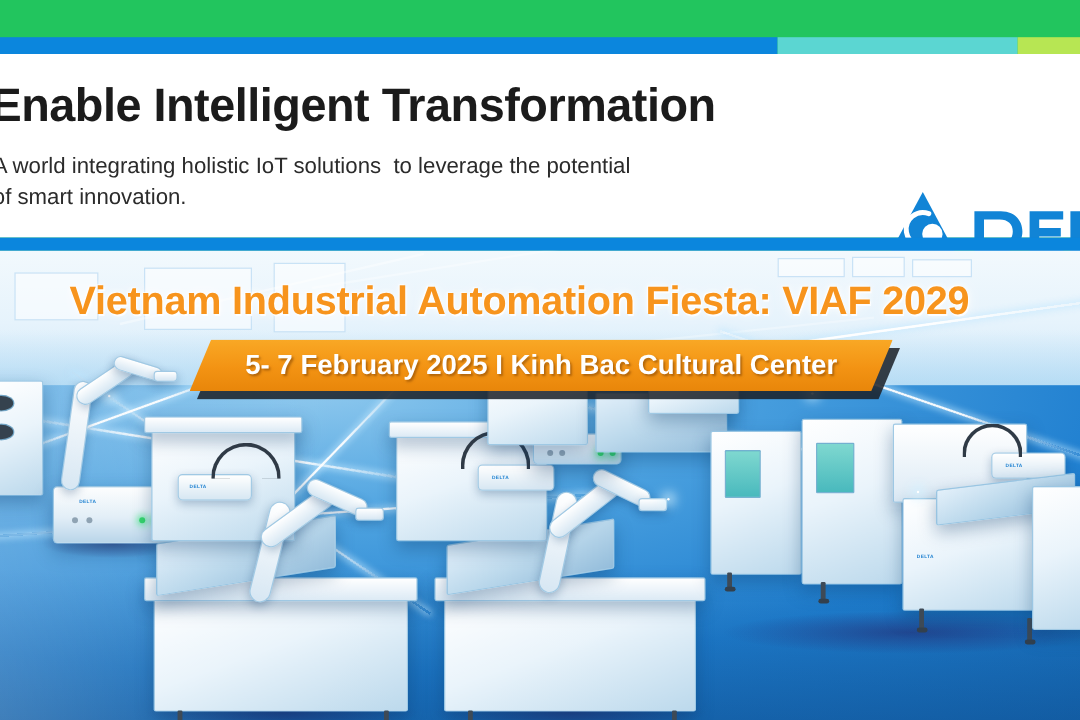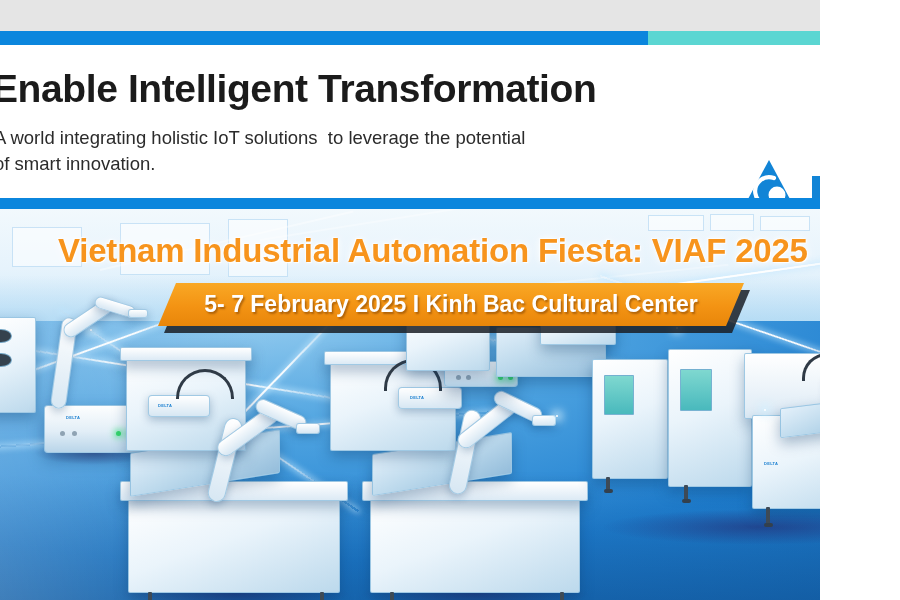--- a/index.html
+++ b/index.html
@@ -1,19 +1,19 @@
 <!DOCTYPE html>
 <html><head>
 <meta charset="utf-8">
 <style>
   * { margin:0; padding:0; box-sizing:border-box; }
   html,body { width:900px; height:600px; overflow:hidden; background:#fff;
               font-family:"Liberation Sans", sans-serif; }
 
-  #page { position:relative; width:820px; height:600px; overflow:hidden; background:#e5e5e5; }
+  #page { position:relative; width:900px; height:600px; overflow:hidden; background:#22c55e; }
 
   
   .topbar { position:absolute; left:0; top:31px; width:900px; height:14px; display:flex; }
   .topbar .seg1 { width:648px; height:100%; background:#0b86dd; }
   .topbar .seg2 { width:200px; height:100%; background:#5bd6d2; }
   .topbar .seg3 { flex:1; height:100%; background:#b7e653; }
 
   
   .header { position:absolute; left:0; top:45px; width:900px; height:153px; background:#ffffff; }
   .headline { position:absolute; left:-8px; top:24px; font-size:39px; font-weight:bold;
@@ -290,21 +290,21 @@
     <div class="foot" style="left:854px;top:324px;"></div>
 
     <div class="arm" style="left:826px;top:168px;width:62px;height:22px;border-radius:4px;"></div>
     <div class="lgtxt" style="left:838px;top:176px;">DELTA</div>
     <div class="hose" style="left:802px;top:144px;width:50px;height:28px;"></div>
     <div class="mach dark" style="left:780px;top:192px;width:116px;height:30px;transform:skewY(-7deg);"></div>
     <div class="spark" style="left:764px;top:200px;"></div>
 
     <div class="mach" style="left:860px;top:196px;width:60px;height:120px;"></div>
 
-    <div class="hero-title" style="position:absolute;left:58px;top:23px;">Vietnam Industrial Automation Fiesta: VIAF 2025</div>
+    <div class="hero-title" style="position:absolute;left:58px;top:23px;">Vietnam Industrial Automation Fiesta: VIAF 2029</div>
 
     <div class="ribbon-wrap" style="left:158px;top:74px;">
       <div class="ribbon-shadow"></div>
       <div class="ribbon"></div>
       <div class="ribbon-text">5- 7 February 2025 I Kinh Bac Cultural Center</div>
     </div>
 
   </div>
 </div>
 

